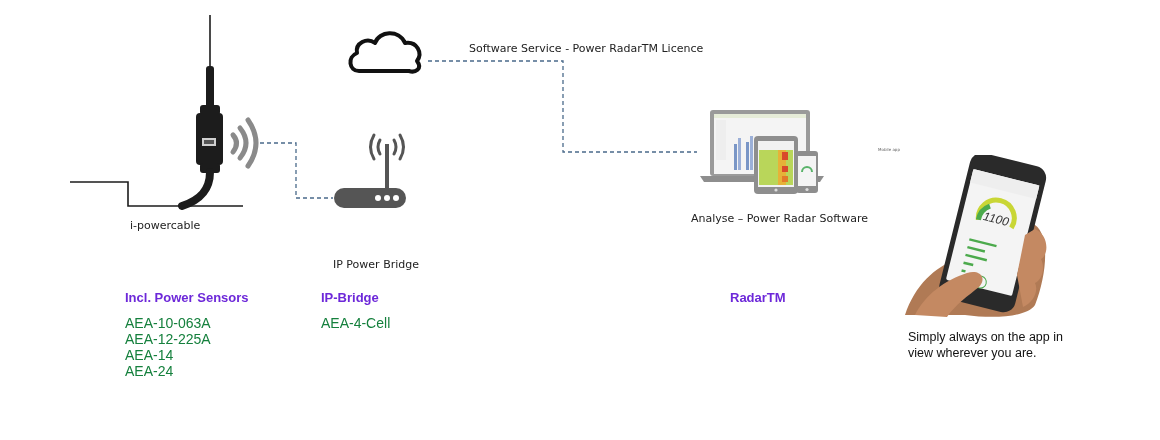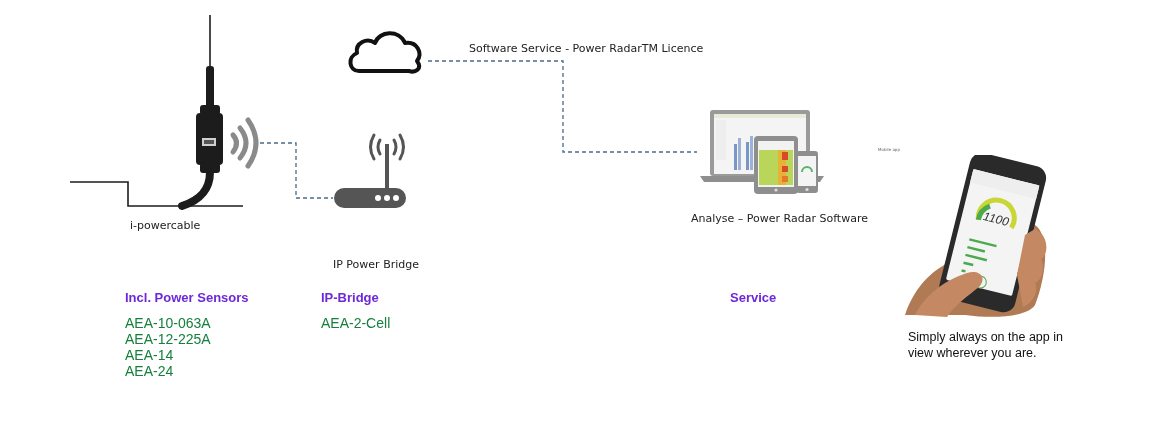--- a/index.html
+++ b/index.html
@@ -123,20 +123,20 @@
   <div style="height:10px"></div>
   <div class="item">AEA-10-063A</div>
   <div class="item">AEA-12-225A</div>
   <div class="item">AEA-14</div>
   <div class="item">AEA-24</div>
 </div>
 
 <div class="abs" style="left:321px;top:258px;">
   <div class="heading">IP-Bridge</div>
   <div style="height:10px"></div>
-  <div class="item">AEA-2-Cell</div>
+  <div class="item">AEA-4-Cell</div>
 </div>
 
 <div class="abs" style="left:730px;top:258px;">
-  <div class="heading">Service</div>
+  <div class="heading">RadarTM</div>
 </div>
 
 <div class="abs note" style="left:888px;top:329px;width:175px;">Simply always on the app in view wherever you are.</div>
 
 </body></html>

